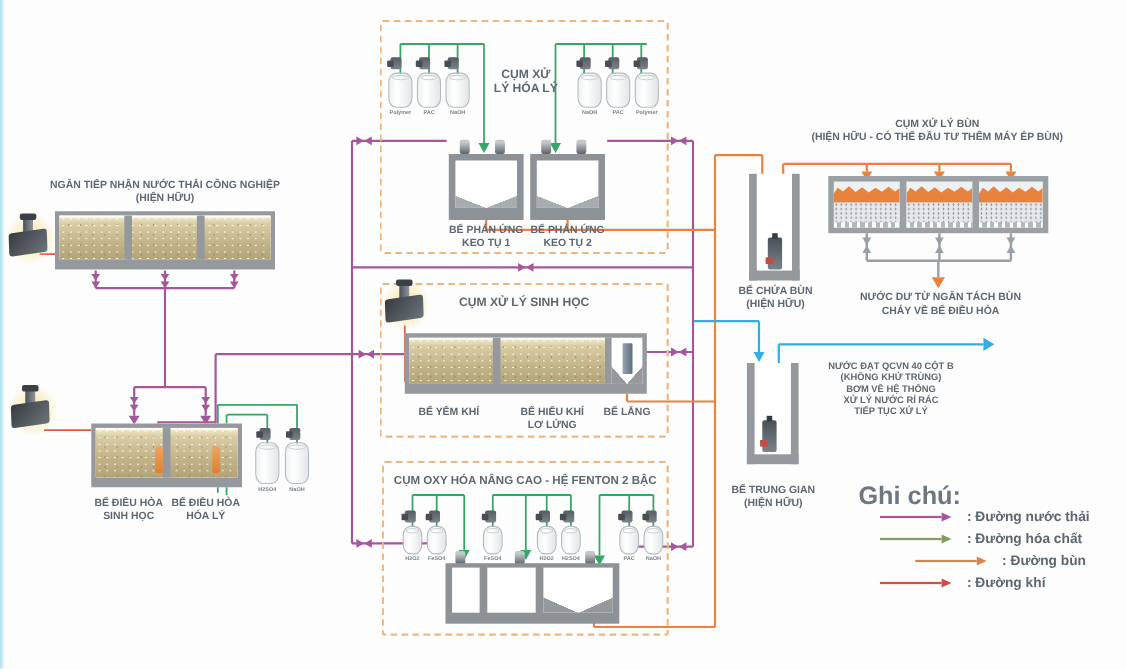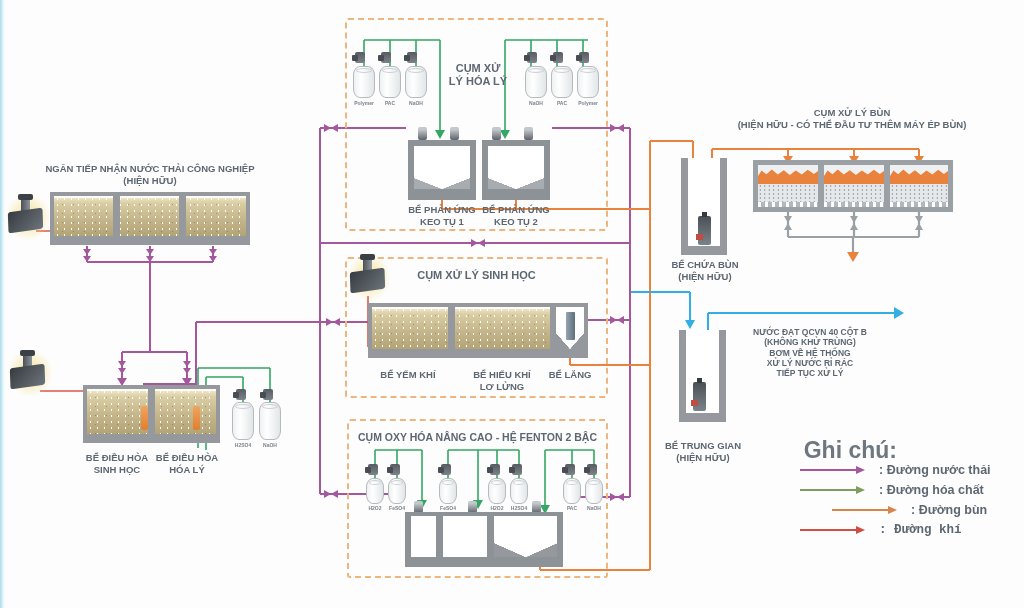--- a/index.html
+++ b/index.html
@@ -338,45 +338,47 @@
         <div class="sludge"></div>
         <div class="grit"></div>
         <div class="dashrow"></div>
       </div>
     <div class="bedcell" style="left:137px;top:5px;width:58px;height:42px">
         <div class="sludge"></div>
         <div class="grit"></div>
         <div class="dashrow"></div>
       </div>
   </div>
+  <div class="lbl s9" style="left:770px;top:265px;width:170px">NƯỚC DƯ TỪ NGĂN TÁCH BÙN
+CHẢY VỀ BỂ ĐIỀU HÒA</div>
 
   <div class="tank" style="left:679px;top:330px;width:47px;height:92px;border-width:7px;border-bottom-width:9px;border-top:none"></div>
   <div class="subpump" style="left:693px;top:382px"></div>
   <div class="lbl s9" style="left:660px;top:440px;width:86px">BỂ TRUNG GIAN
 (HIỆN HỮU)</div>
   <div class="lbl s8" style="left:744px;top:327px;width:132px">NƯỚC ĐẠT QCVN 40 CỘT B
 (KHÔNG KHỬ TRÙNG)
 BƠM VỀ HỆ THỐNG
 XỬ LÝ NƯỚC RỈ RÁC
 TIẾP TỤC XỬ LÝ</div>
 
-  <div class="lbl" style="left:757px;top:436px;width:140px;font-size:23px;font-weight:600;color:#6e7780;text-align:right">Ghi chú:</div>
+  <div class="lbl" style="left:757px;top:436px;width:140px;font-size:23px;font-weight:600;color:#6e7780;text-align:center">Ghi chú:</div>
   <div class="legend-item" style="left: 800px; top: 482px; color: rgb(127, 157, 94);">
     <span class="lg-line"></span>
       <span class="lg-head"></span>
     <span class="lg-label">: Đường hóa chất</span>
   </div>
   <div class="legend-item" style="left: 800px; top: 462px; color: rgb(164, 87, 157);">
     <span class="lg-line"></span>
       <span class="lg-head"></span>
     <span class="lg-label">: Đường nước thải</span>
   </div>
   <div class="legend-item" style="left: 832px; top: 502px; color: rgb(216, 133, 74);">
     <span class="lg-line"></span>
       <span class="lg-head"></span>
     <span class="lg-label">: Đường bùn</span>
   </div>
-  <div class="legend-item" style="left: 800px; top: 522px; color: rgb(207, 79, 68); font-family: Liberation Mono, monospace;">
+  <div class="legend-item" style="left: 800px; top: 522px; color: rgb(207, 79, 68);">
     <span class="lg-line"></span>
       <span class="lg-head"></span>
     <span class="lg-label">: Đường khí</span>
   </div>
 </div>
 
 </body></html>

